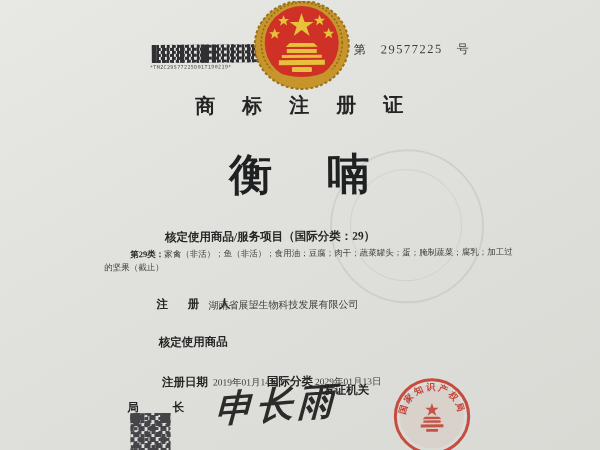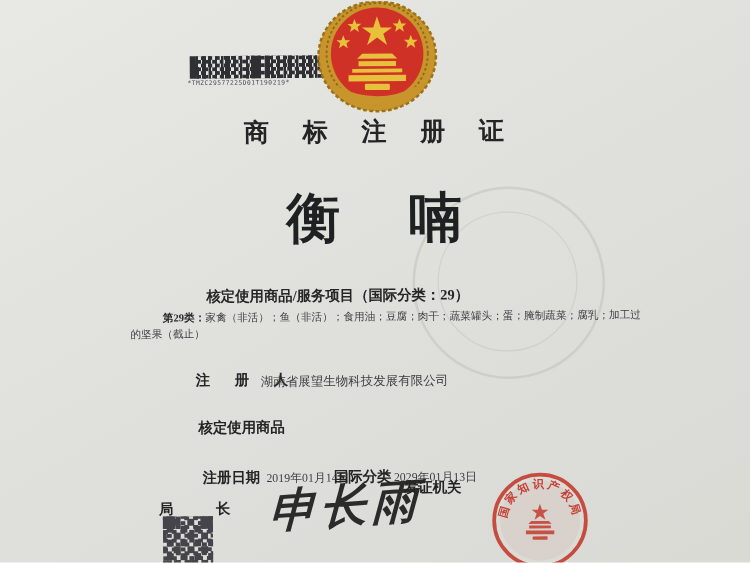--- a/index.html
+++ b/index.html
@@ -72,20 +72,23 @@
 <body>
 
 <div class="paper">
 
   <div class="wm"></div>
   <div class="wm2"></div>
 
   <div class="barcode"></div>
   <div class="barcode-text">*TMZC29577225D01T190219*</div>
 
+  <div class="cert-no">
+    <span>第</span><span class="num">29577225</span><span>号</span>
+  </div>
 
   <svg class="emblem" viewBox="0 0 100 92">
     <ellipse cx="50" cy="44" rx="47" ry="44" fill="#c7952c"></ellipse>
     <ellipse cx="50" cy="44" rx="47" ry="44" fill="none" stroke="#9a7218" stroke-width="2" stroke-dasharray="3,2"></ellipse>
     <circle cx="50" cy="42" r="37" fill="#cf3126"></circle>
     <circle cx="50" cy="42" r="40.5" fill="none" stroke="#8f6a14" stroke-width="1.5" stroke-dasharray="2,2"></circle>
     <path d="M50 12 L53 21 L62 21 L55 26 L58 35 L50 29 L42 35 L45 26 L38 21 L47 21 Z" fill="#e8c13c"></path>
     <path d="M32 14 L33.5 18 L37.5 18 L34.5 20.5 L35.5 24.5 L32 22 L28.5 24.5 L29.5 20.5 L26.5 18 L30.5 18 Z" fill="#e8c13c"></path>
     <path d="M23 27 L24.5 31 L28.5 31 L25.5 33.5 L26.5 37.5 L23 35 L19.5 37.5 L20.5 33.5 L17.5 31 L21.5 31 Z" fill="#e8c13c"></path>
     <path d="M68 14 L69.5 18 L73.5 18 L70.5 20.5 L71.5 24.5 L68 22 L64.5 24.5 L65.5 20.5 L62.5 18 L66.5 18 Z" fill="#e8c13c"></path>

